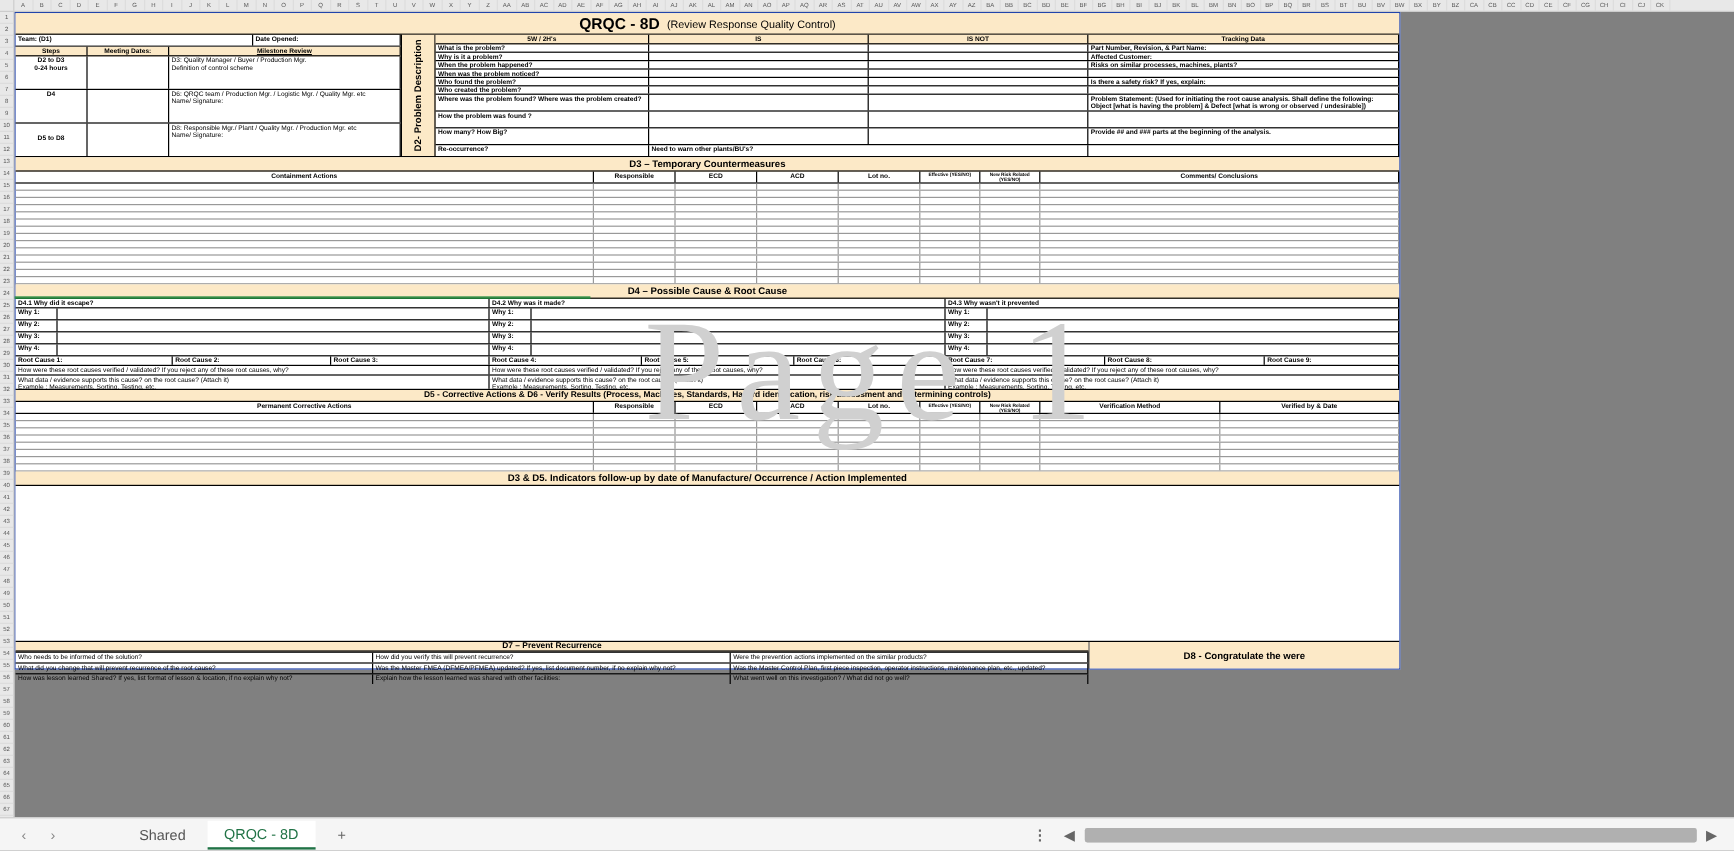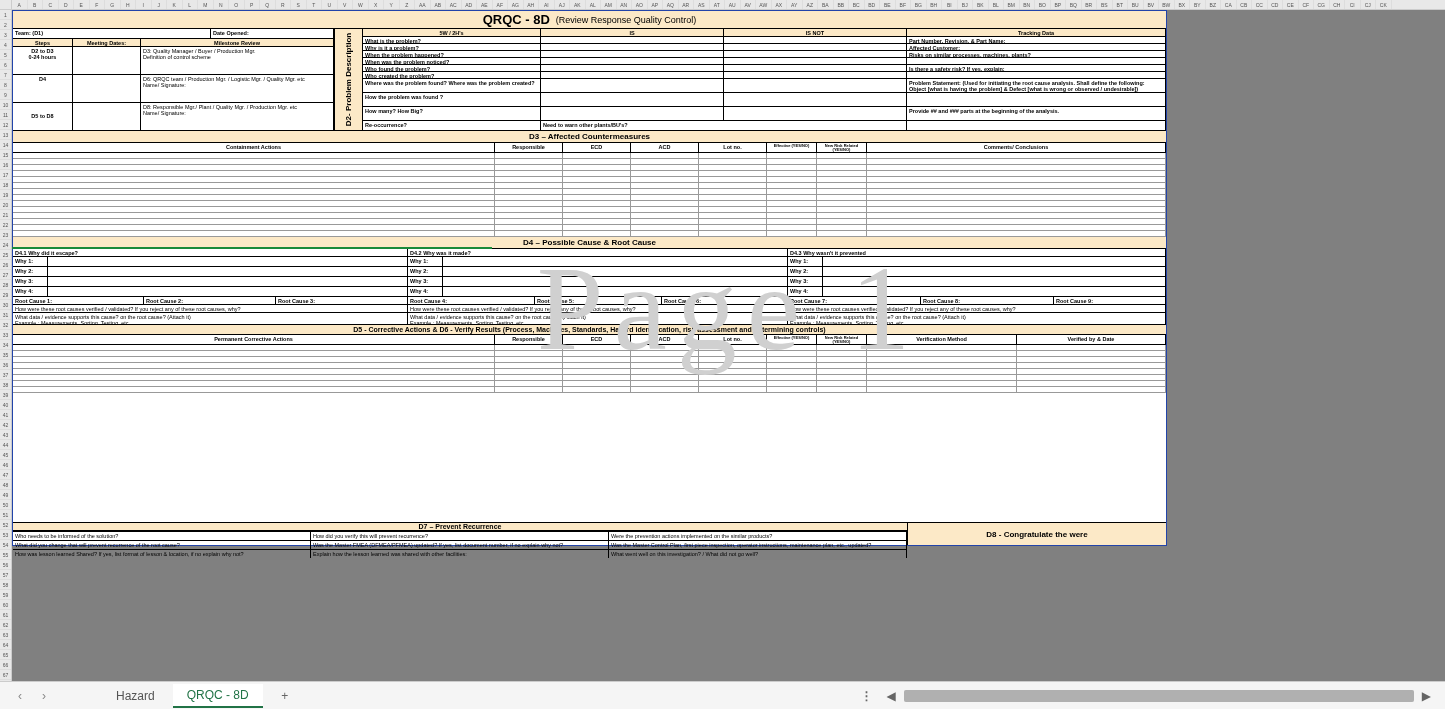--- a/index.html
+++ b/index.html
@@ -349,21 +349,21 @@
             <div class="cell bold" style="flex:1">Provide ## and ### parts at the beginning of the analysis.</div>
           </div>
           <div class="d2-qrow" style="flex:1;border-bottom:0">
             <div class="cell bold" style="width:178px">Re-occurrence?</div>
             <div class="cell bold" style="width:366px">Need to warn other plants/BU's?</div>
             <div class="cell" style="flex:1"></div>
           </div>
         </div>
       </div>
 
-      <div class="section-hdr tan">D3 – Affected Countermeasures</div>
+      <div class="section-hdr tan">D3 – Temporary Countermeasures</div>
       <div class="d3-cols">
         <div class="cell center" style="width:482px">Containment Actions</div>
         <div class="cell center" style="width:68px">Responsible</div>
         <div class="cell center" style="width:68px">ECD</div>
         <div class="cell center" style="width:68px">ACD</div>
         <div class="cell center" style="width:68px">Lot no.</div>
         <div class="cell center" style="width:50px;font-size:4px;white-space:normal">Effective (YES/NO)</div>
         <div class="cell center" style="width:50px;font-size:4px;white-space:normal">New Risk Related (YES/NO)</div>
         <div class="cell center" style="flex:1">Comments/ Conclusions</div>
       </div>
@@ -673,20 +673,21 @@
             <div class="cell" style="width: 68px;"></div>
             <div class="cell" style="width: 68px;"></div>
             <div class="cell" style="width: 68px;"></div>
             <div class="cell" style="width: 50px;"></div>
             <div class="cell" style="width: 50px;"></div>
             <div class="cell" style="width: 150px;"></div>
             <div class="cell" style="flex: 1 1 0%;"></div>
           </div>
         </div>
 
+      <div class="section-hdr tan">D3 &amp; D5. Indicators follow-up by date of Manufacture/ Occurrence / Action Implemented</div>
       <div class="indicator-area"></div>
 
       <div class="d7d8">
         <div class="d7">
           <div class="section-hdr tan d7-hdr" style="height:10px;font-size:7px">D7 – Prevent Recurrence</div>
           <div class="d7-rows">
             <div class="d7-r">
               <div class="cell" style="width:298px">Who needs to be informed of the solution?</div>
               <div class="cell" style="width:298px">How did you verify this will prevent recurrence?</div>
               <div class="cell" style="flex:1">Were the prevention actions implemented on the similar products?</div>
@@ -707,21 +708,21 @@
       </div>
 
     </div>
   </div>
 </div>
 
 <div class="tabbar">
   <div class="nav">‹</div>
   <div class="nav">›</div>
   <div style="width:40px"></div>
-  <div class="tab">Hazard</div>
+  <div class="tab">Shared</div>
   <div class="tab active">QRQC - 8D</div>
   <div class="addtab">+</div>
   <div class="spacer"></div>
   <div class="menu">⋮</div>
   <div class="scroll-l">◀</div>
   <div class="hscroll">
       <div class="thumb"></div>
     </div>
   <div class="scroll-r">▶</div>
 </div>

